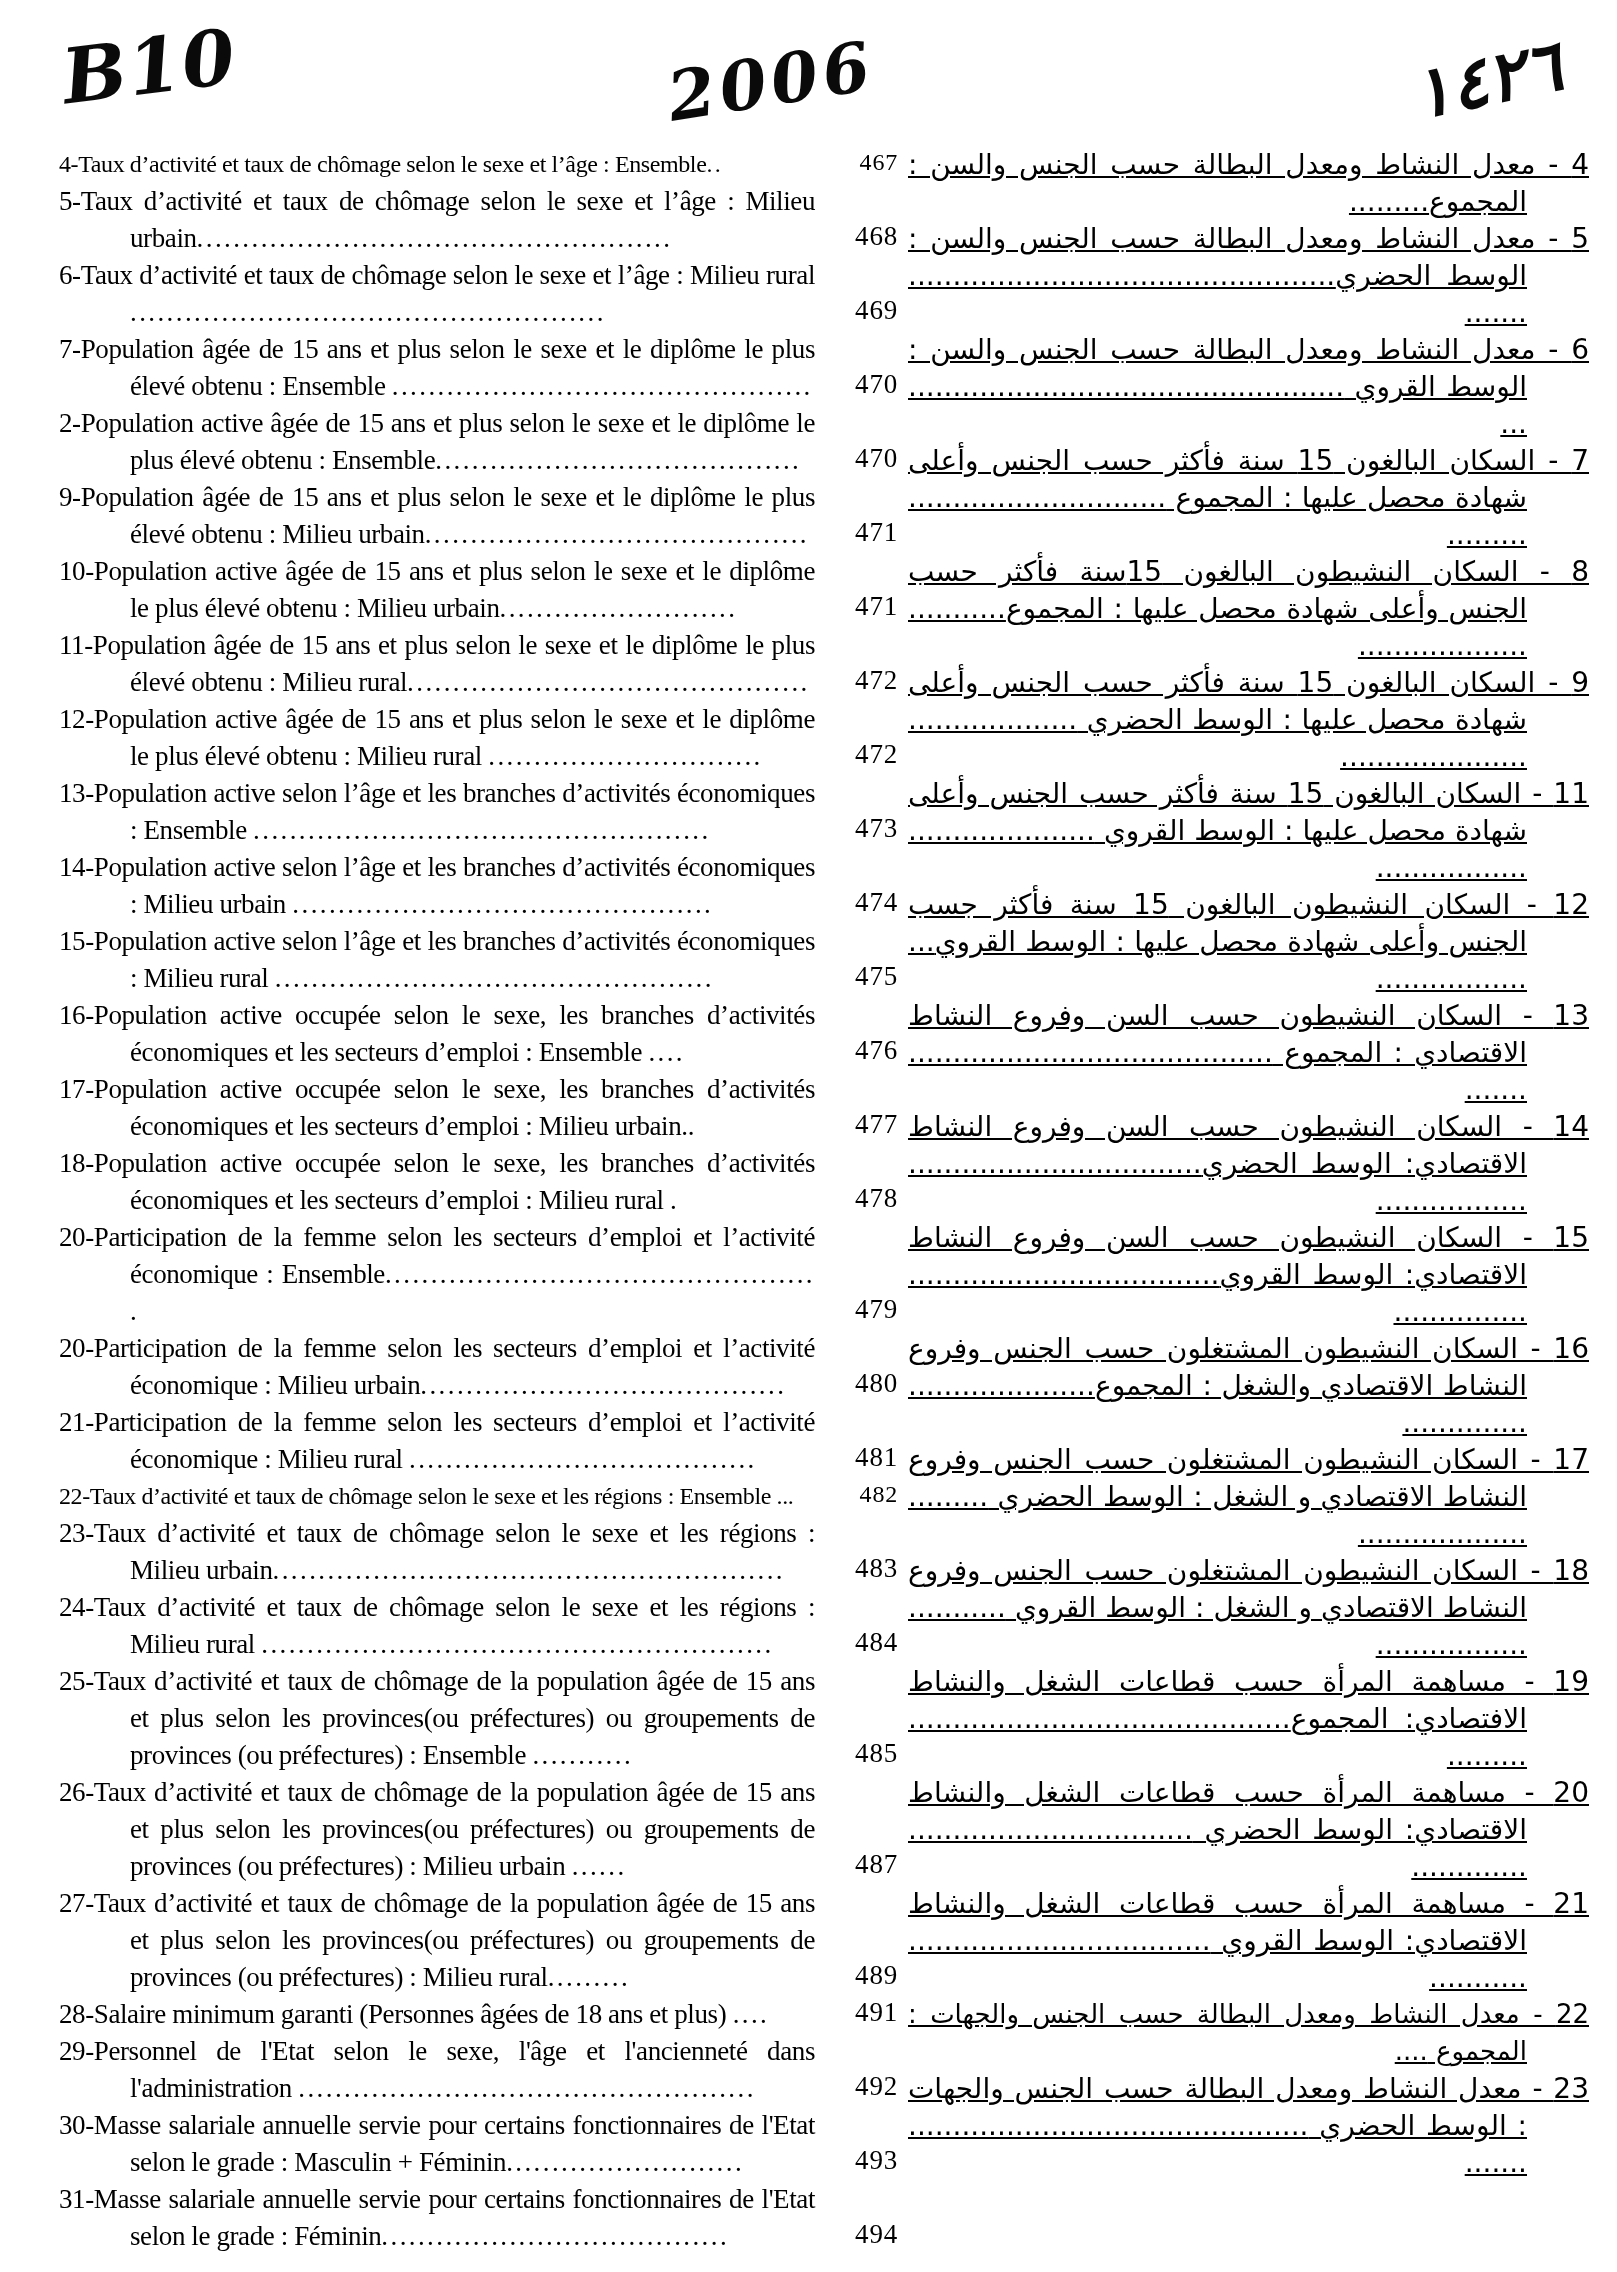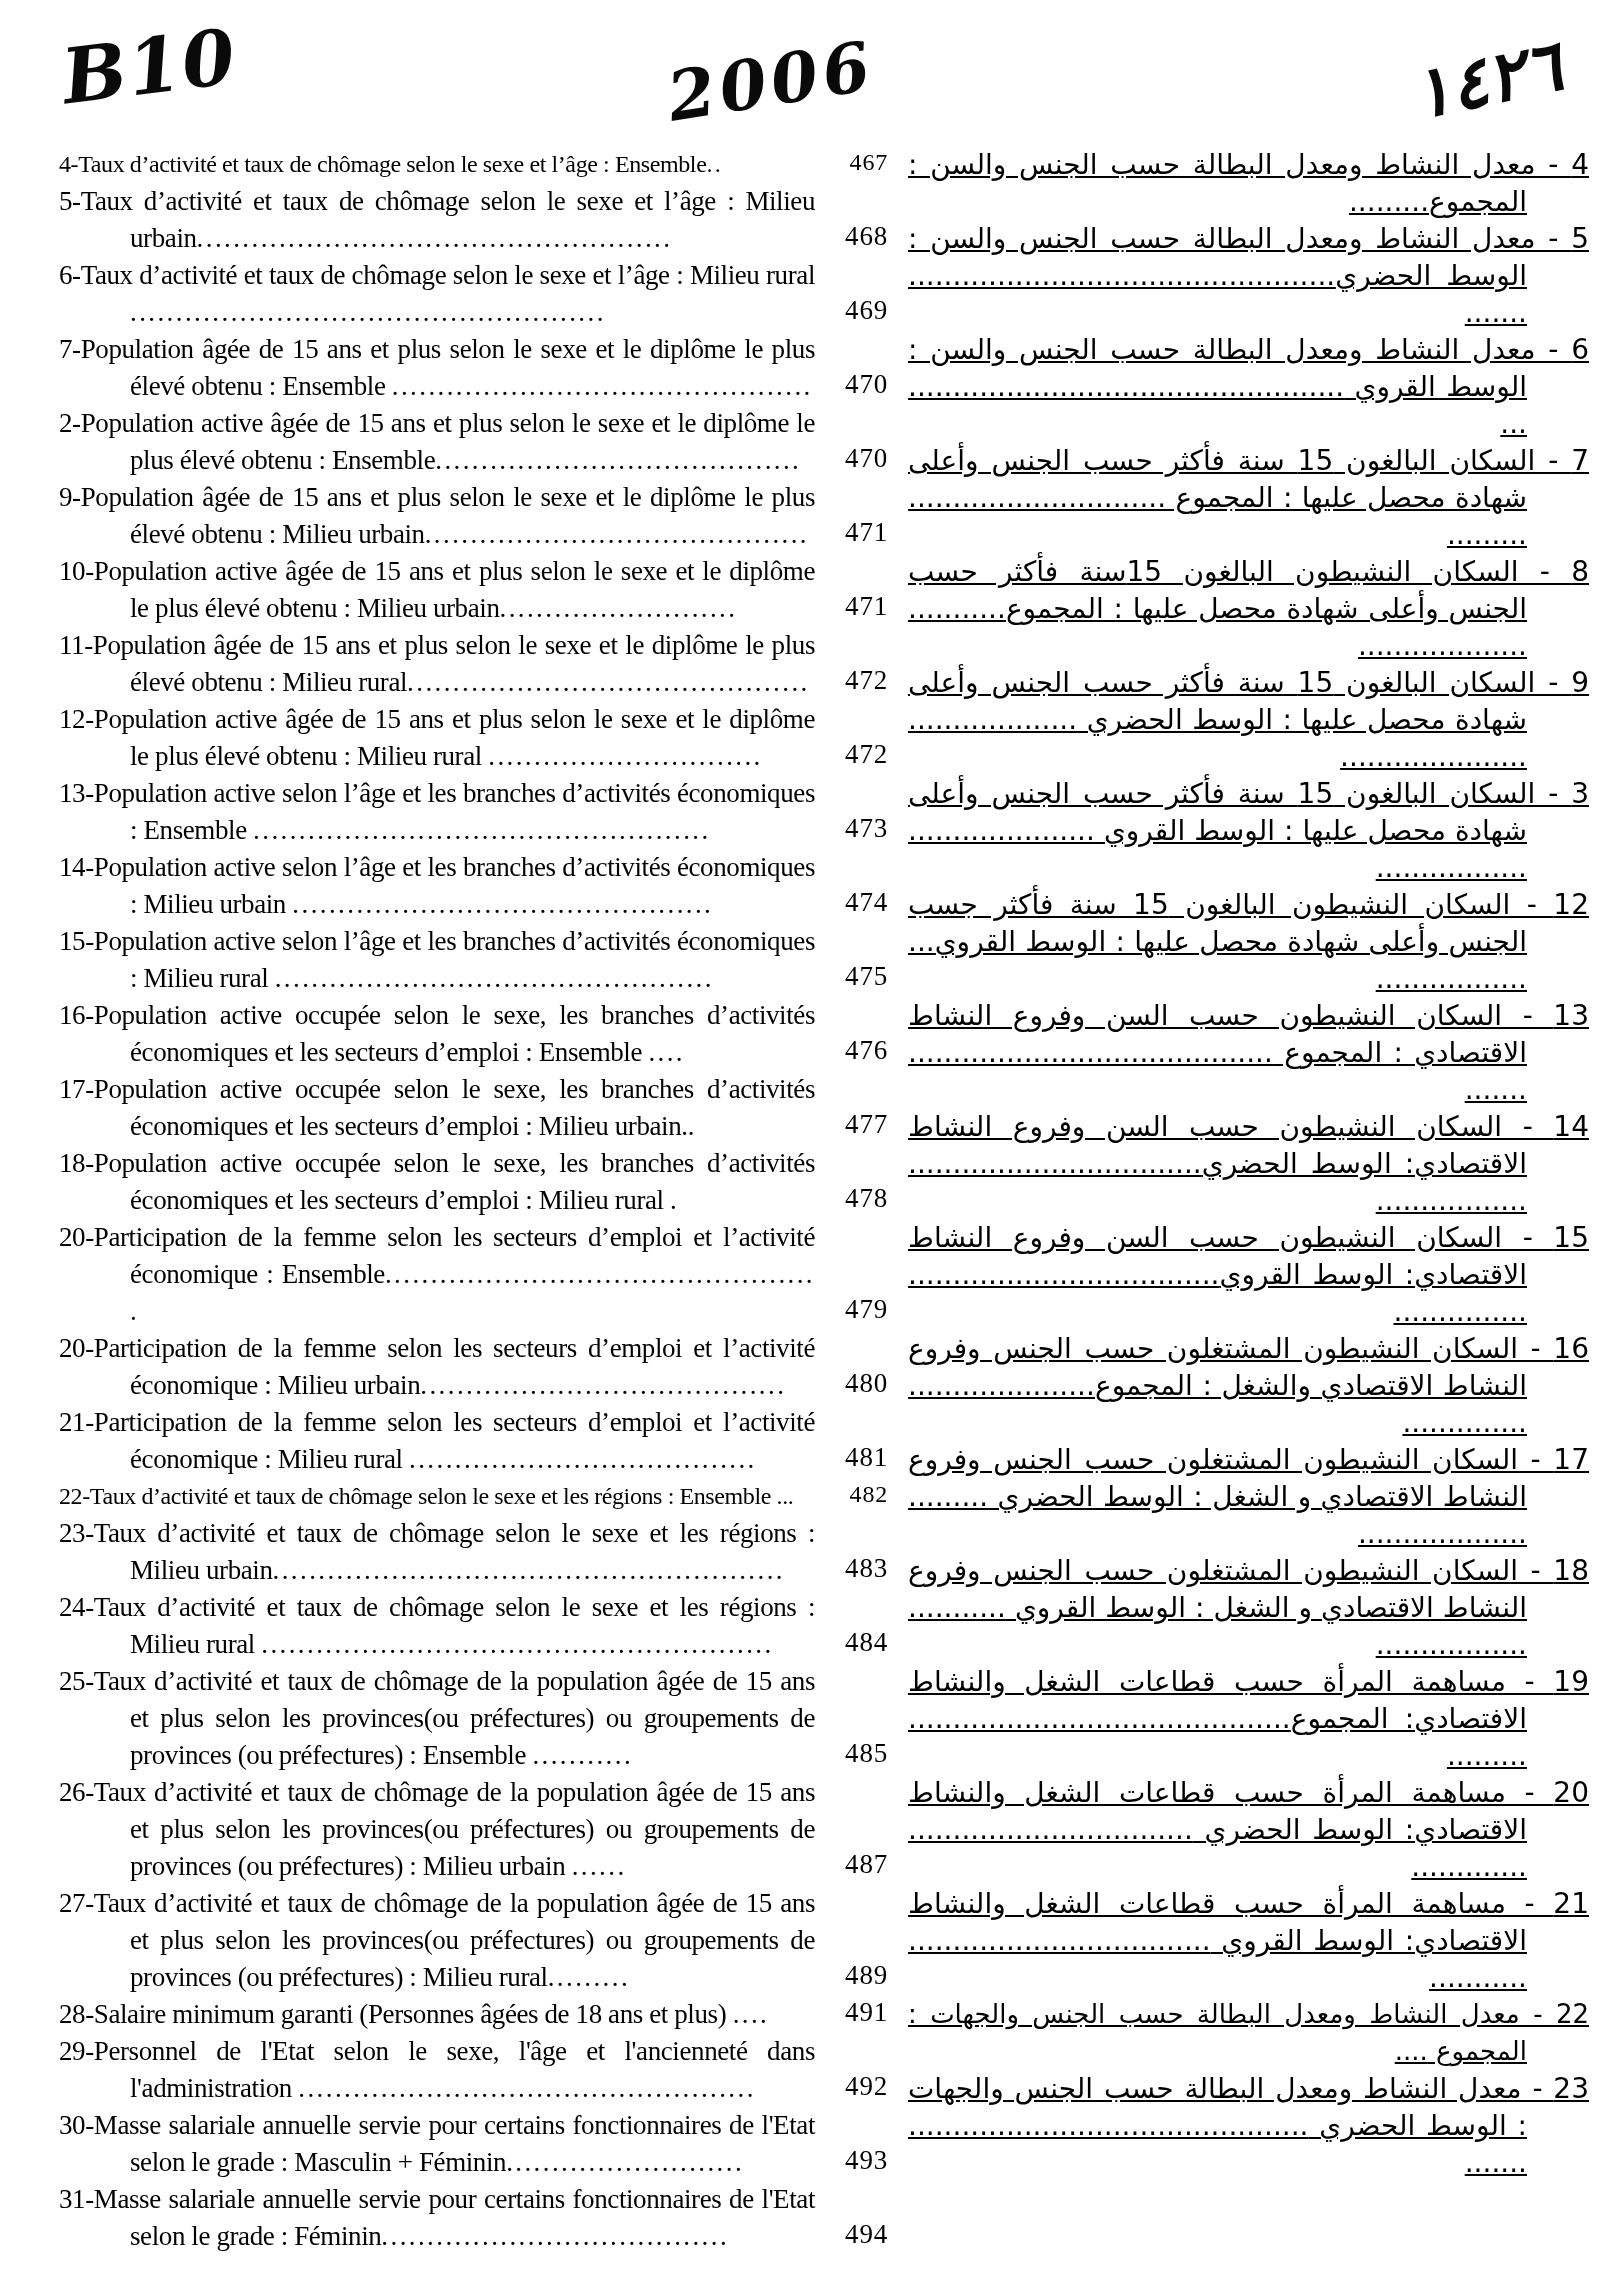--- a/index.html
+++ b/index.html
@@ -19,21 +19,21 @@
   
   #col-fr {
     position:absolute; left:59px; top:146px; width:841px;
     font-family:"Liberation Serif", serif; font-size:27px; line-height:37px;
     letter-spacing:-0.4px; text-align:justify; color:#000;
   }
   .entry-fr {
     position:relative; padding-left:71px; padding-right:85px; text-indent:-71px;
   }
   .entry-fr .pg {
-    position:absolute; right:12px; bottom:1.6px; width:82px;
+    position:absolute; right:2px; bottom:1.6px; width:82px;
     text-align:right; text-indent:0; letter-spacing:0.8px;
   }
   .entry-fr.sm { font-size:24px; white-space:nowrap; overflow:hidden; }
 
   
   #col-ar {
     position:absolute; left:908px; top:146px; width:681px; direction:rtl;
     font-family:"DejaVu Sans", sans-serif; font-size:28px; line-height:37px;
     text-align:justify; color:#000;
   }
@@ -215,21 +215,21 @@
       <div class="entry-ar">
         <span>8 - السكان النشيطون البالغون 15سنة فأكثر حسب الجنس وأعلى شهادة محصل عليها : المجموع</span><span class="dots">..............................</span>
       </div>
 
       <div class="entry-ar">
         <span>9 - السكان البالغون 15 سنة فأكثر حسب الجنس وأعلى شهادة محصل عليها : الوسط الحضري </span><span class="dots">........................................</span>
       </div>
 
 
       <div class="entry-ar">
-        <span>3 - السكان البالغون 15 سنة فأكثر حسب الجنس وأعلى شهادة محصل عليها : الوسط القروي </span><span class="dots">......................................</span>
+        <span>11 - السكان البالغون 15 سنة فأكثر حسب الجنس وأعلى شهادة محصل عليها : الوسط القروي </span><span class="dots">......................................</span>
       </div>
 
       <div class="entry-ar">
         <span>12 - السكان النشيطون البالغون 15 سنة فأكثر جسب الجنس وأعلى شهادة محصل عليها : الوسط القروي</span><span class="dots">....................</span>
       </div>
 
       <div class="entry-ar">
         <span>13 - السكان النشيطون حسب السن وفروع النشاط الاقتصادي : المجموع </span><span class="dots">................................................</span>
       </div>
 

